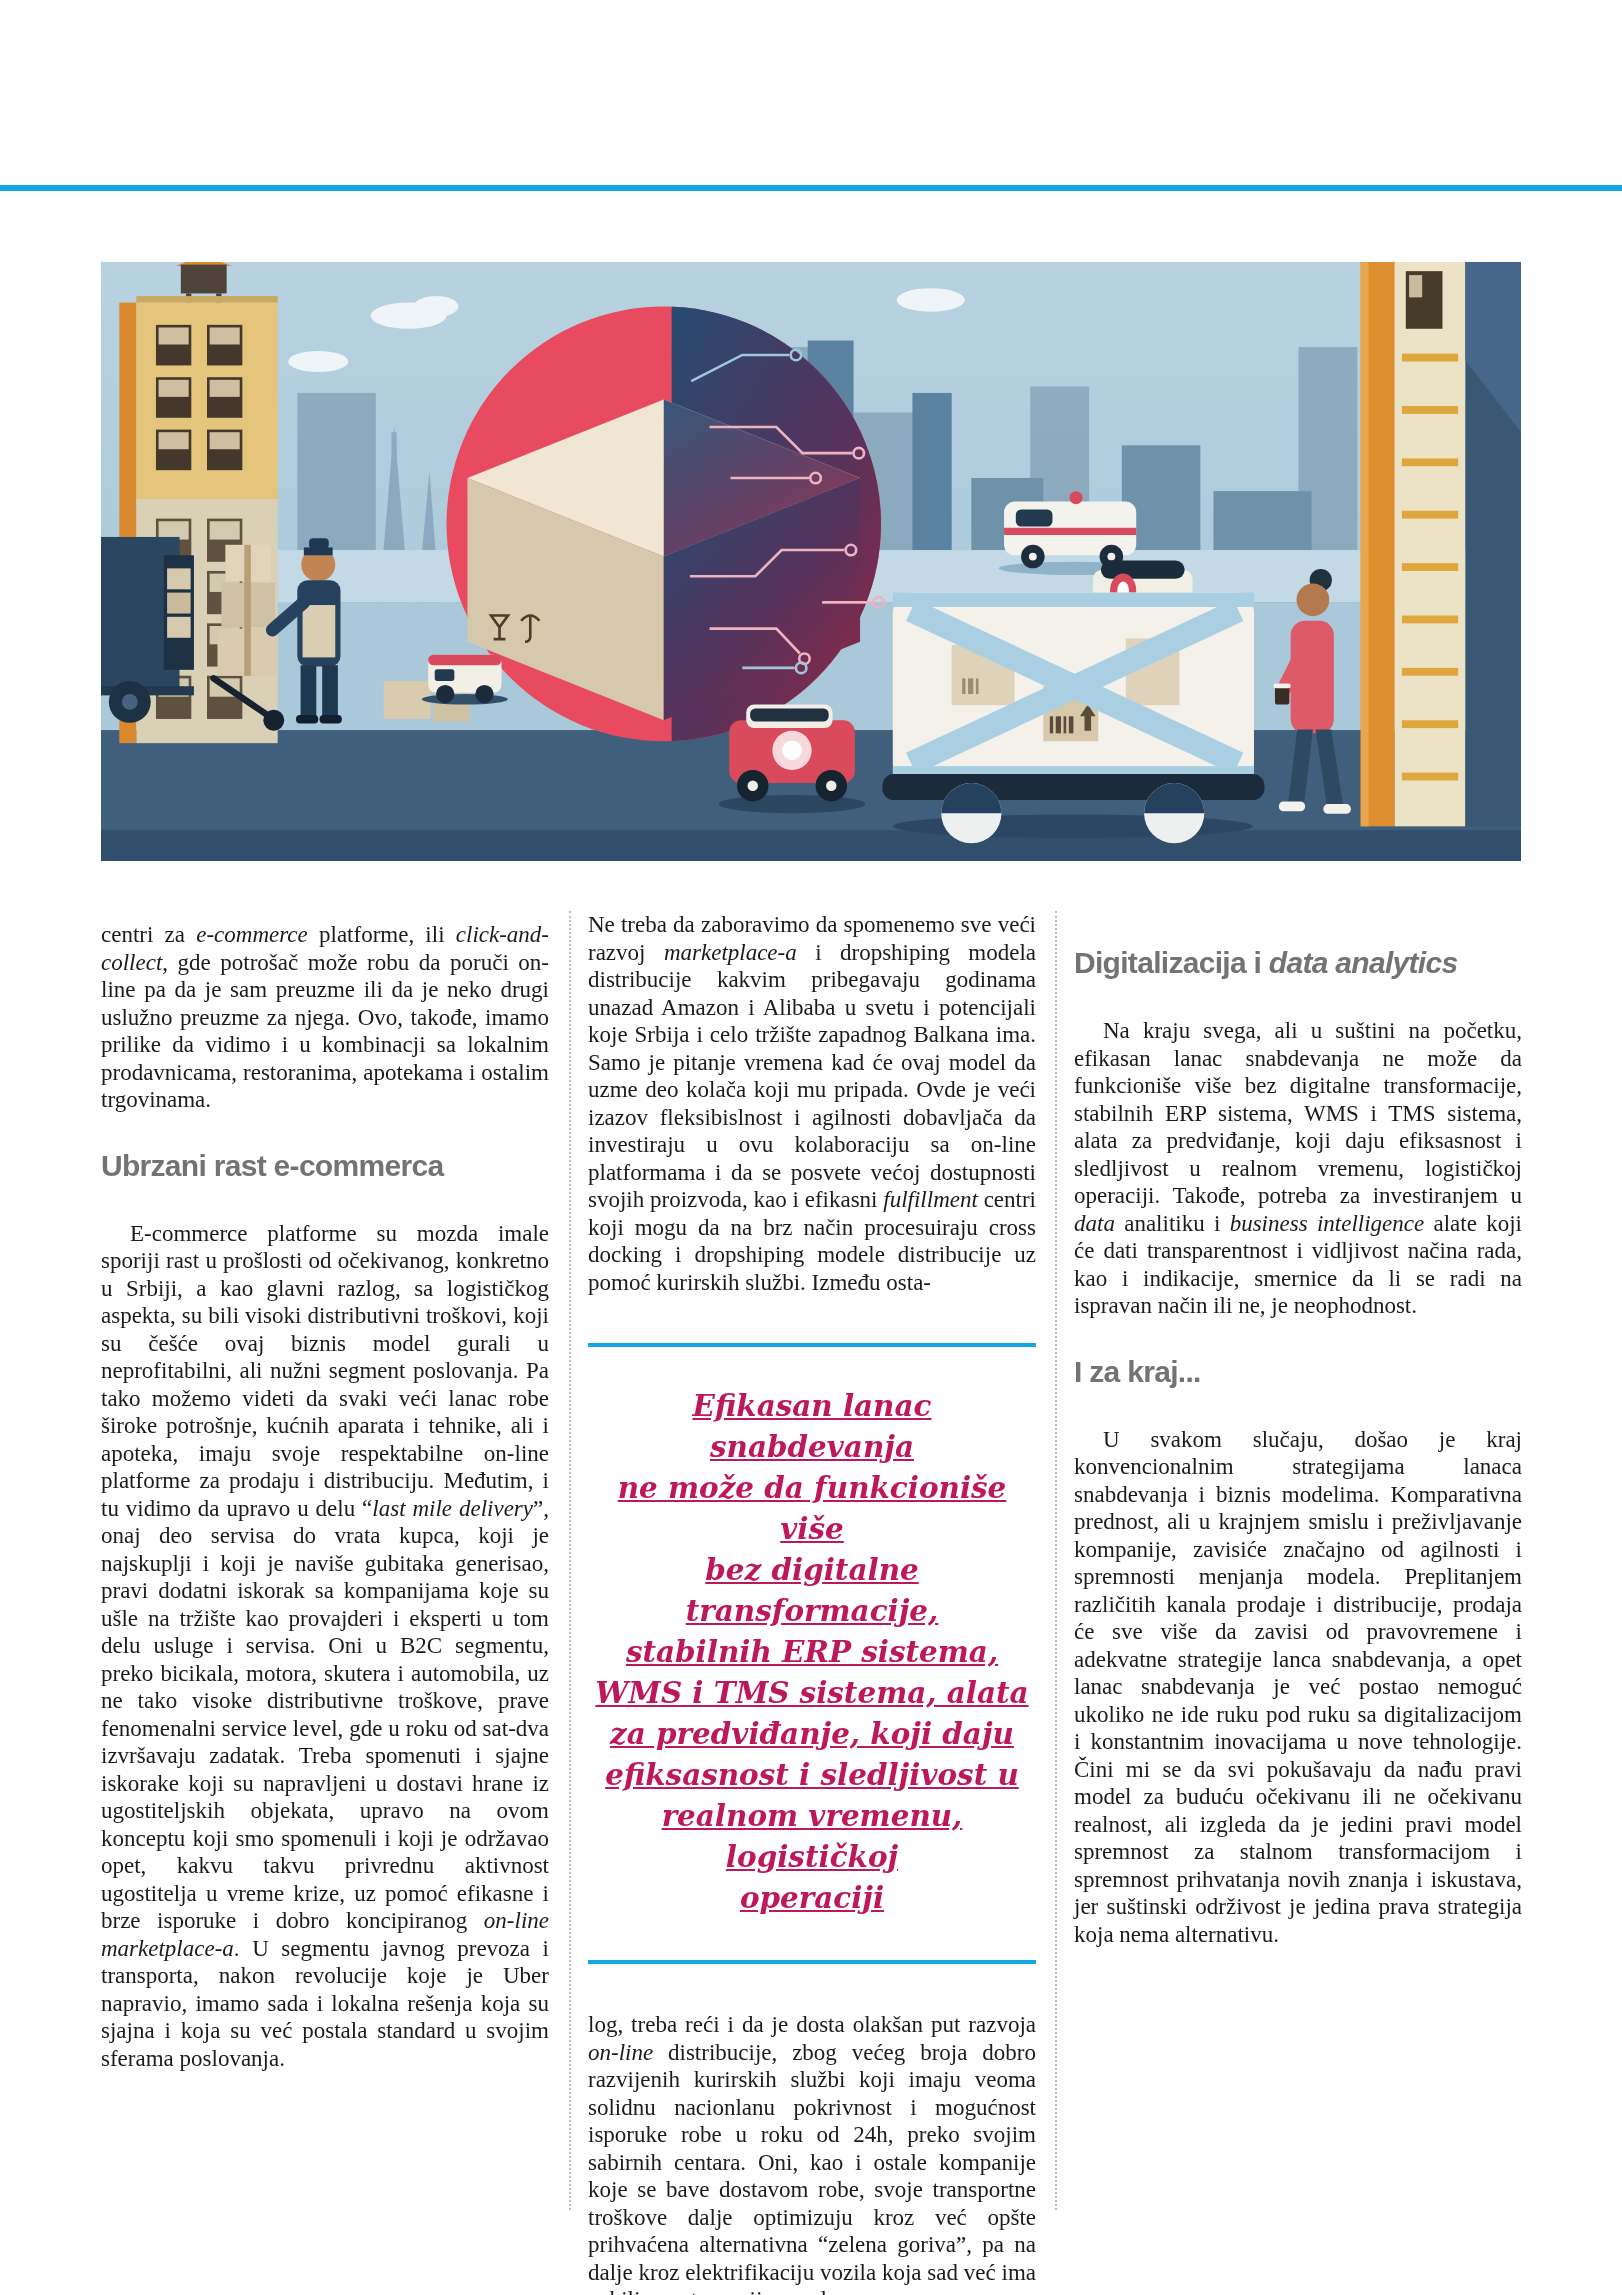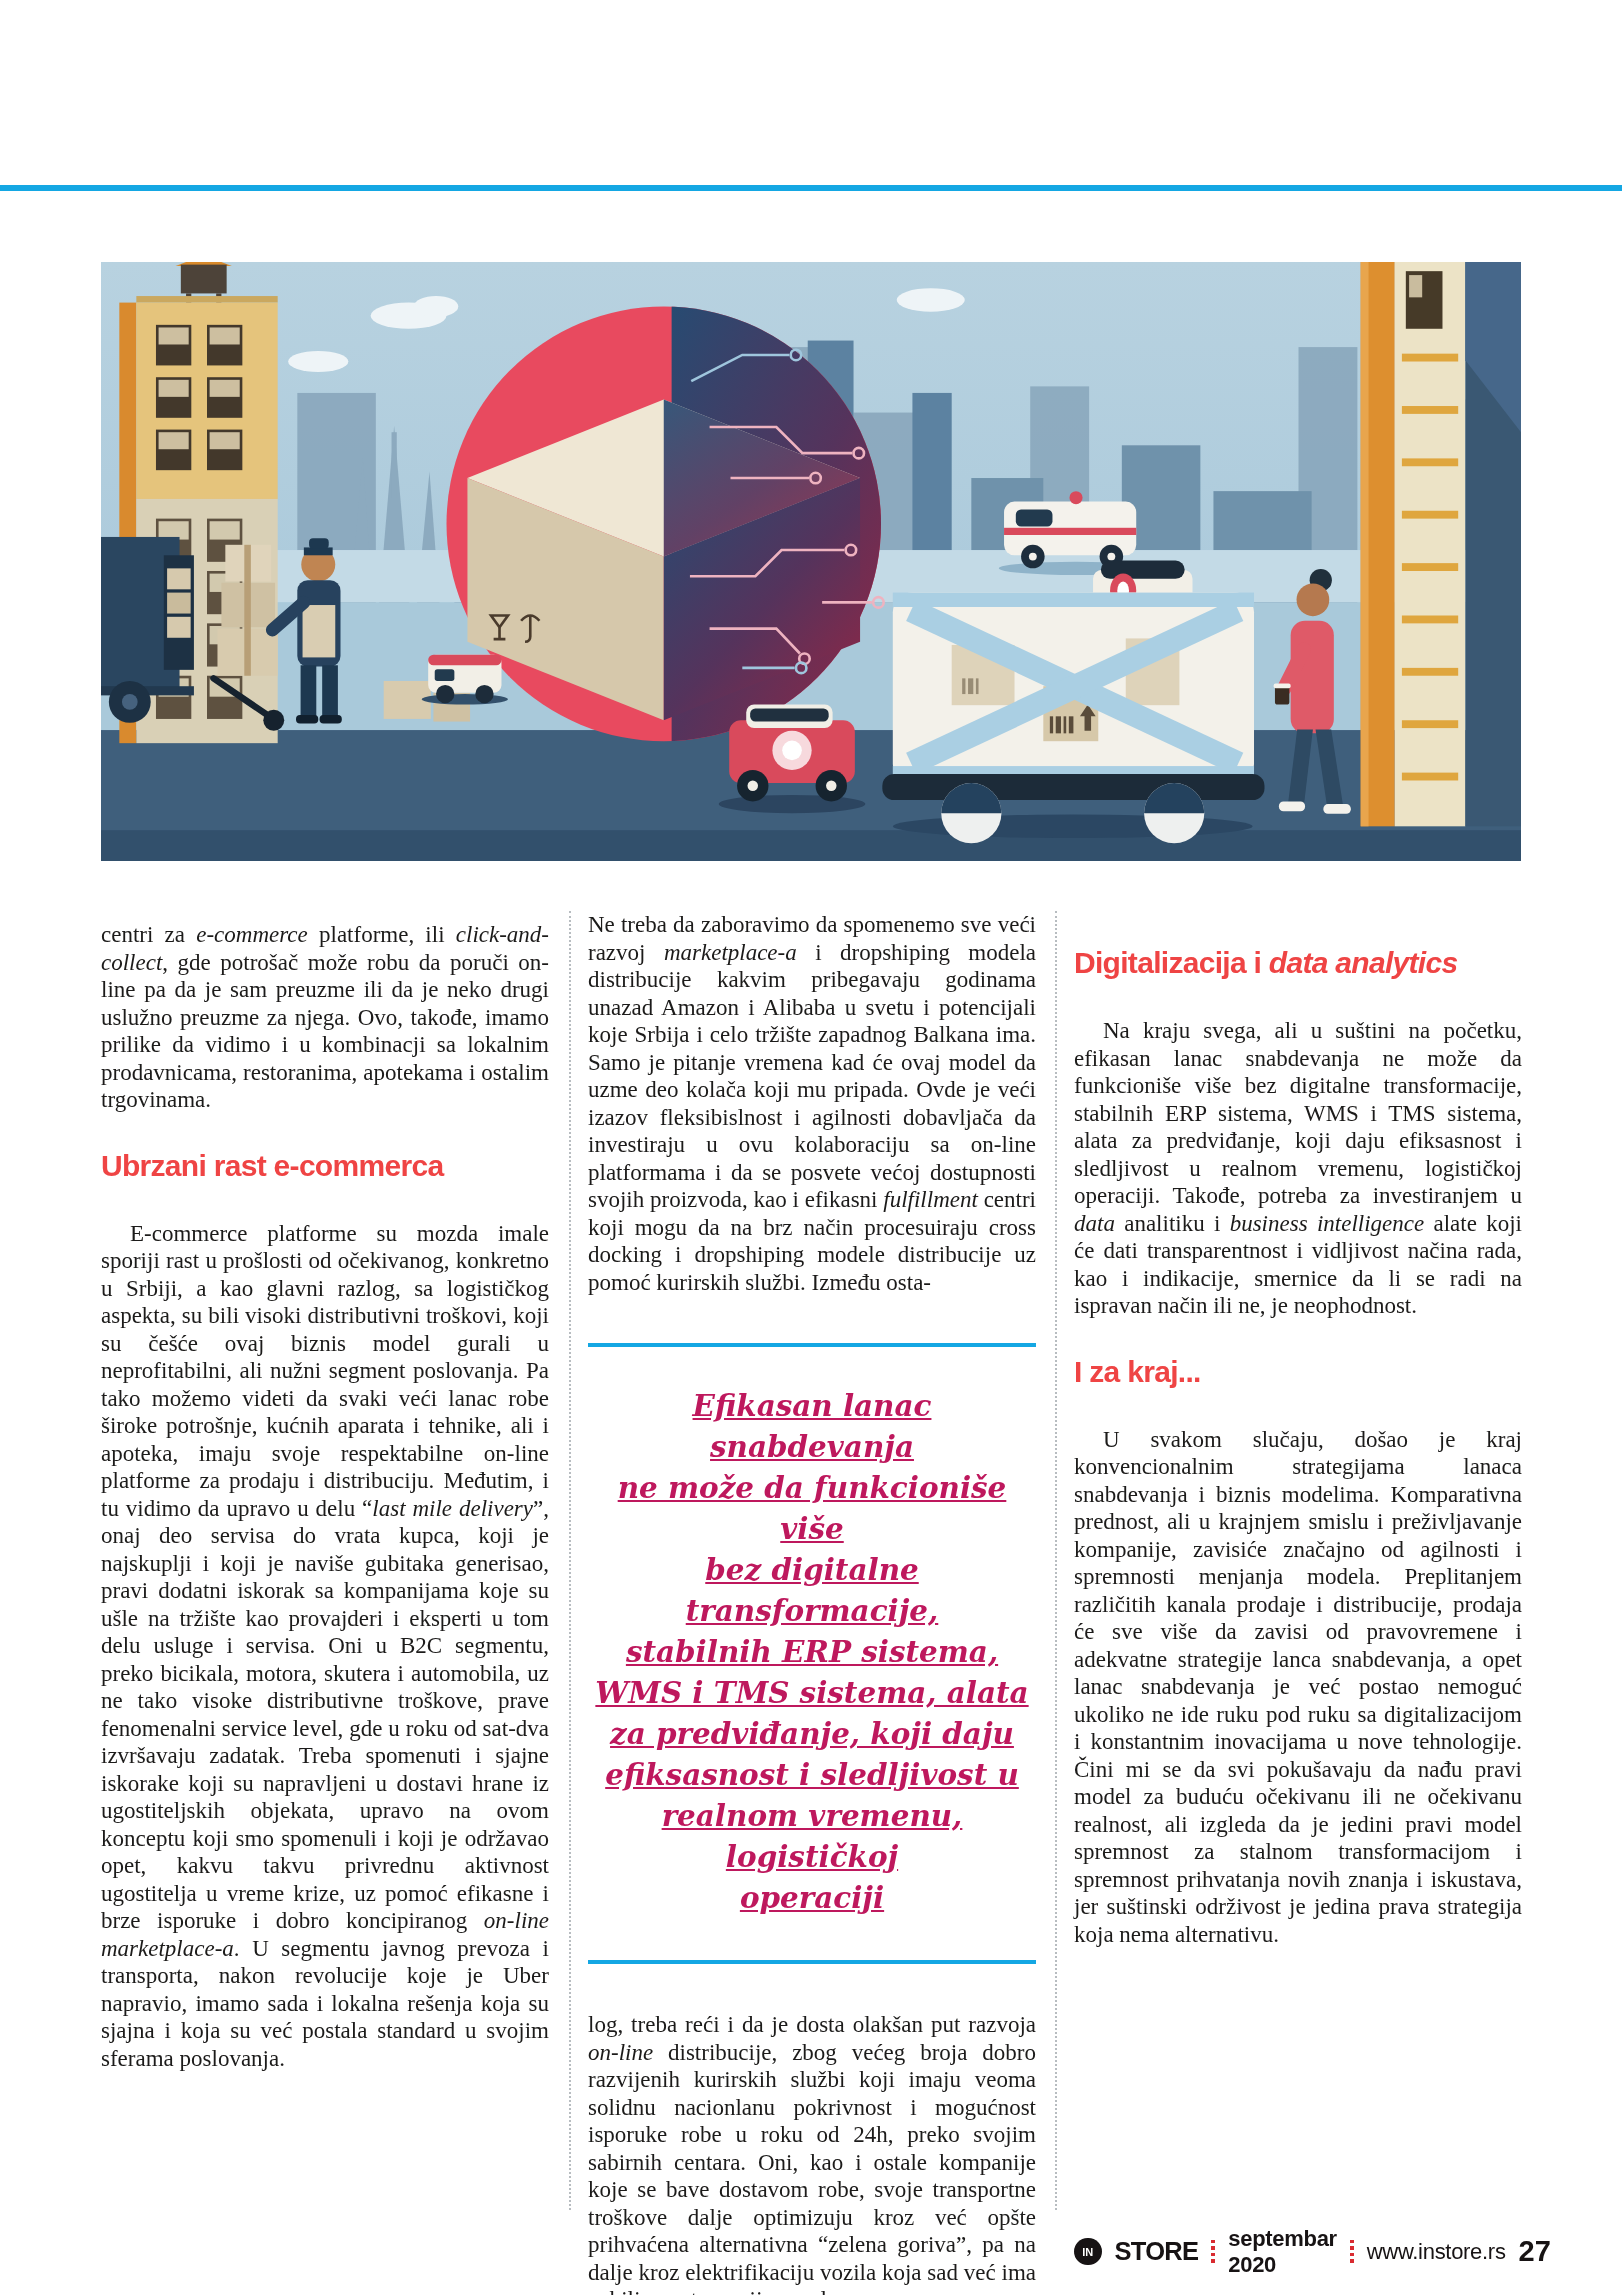--- a/index.html
+++ b/index.html
@@ -10,21 +10,21 @@
   
   #hero{position:absolute;left:101px;top:262px;width:1420px;height:599px;}
   
   .col{position:absolute;top:911px;width:448px;font-size:23px;line-height:27.5px;
        text-align:justify;color:#1c1b1a;}
   #col1{left:101px;margin-top:10px;} #col2{left:588px;} #col3{left:1074px;}
   .col p{margin:0;}
   .indent{text-indent:29px;}
   .run-i{font-style:italic;}
   h2.section{font-family:"Liberation Sans", sans-serif;font-weight:bold;font-size:30px;
-             line-height:33px;letter-spacing:-0.7px;color:#ef4444;margin:35px 0 38px 0;
+             line-height:33px;letter-spacing:-0.7px;color:#737373;margin:35px 0 38px 0;
              text-align:left;}
   
   .divider{position:absolute;top:911px;height:1299px;width:0;
            border-left:2px dotted #b7bcc0;}
   #divider1{left:569px;} #divider2{left:1055px;}
   
   .quote-block{margin:47px 0 47px 0;border-top:4.6px solid #14a7e3;border-bottom:4.6px solid #14a7e3;
                padding:38px 3.9px 42px 3.9px;}
   .quote-text{font-family:"DejaVu Serif", serif;font-style:italic;font-weight:600;
               font-size:29.4px;line-height:41px;color:#be185d;text-align:center;text-decoration:underline;}
@@ -355,24 +355,15 @@
     <p><span>log, treba reći i da je dosta olakšan put razvoja </span><span class="run-i">on-line</span><span> distribucije, zbog većeg broja dobro razvijenih kurirskih službi koji imaju veoma solidnu nacionlanu pokrivnost i mogućnost isporuke robe u roku od 24h, preko svojim sabirnih centara. Oni, kao i ostale kompanije koje se bave dostavom robe, svoje transportne troškove dalje optimizuju kroz već opšte prihvaćena alternativna “zelena goriva”, pa na dalje kroz elektrifikaciju vozila koja sad već ima ozbiljnu autonomiju u radu, a za</span></p>
   </div>
 
   <div class="col" id="col3">
     <h2 class="section"><span>Digitalizacija i </span><span class="run-i">data analytics</span></h2>
     <p class="indent"><span>Na kraju svega, ali u suštini na početku, efikasan lanac snabdevanja ne može da funkcioniše više bez digitalne transformacije, stabilnih ERP sistema, WMS i TMS sistema, alata za predviđanje, koji daju efiksasnost i sledljivost u realnom vremenu, logističkoj operaciji. Takođe, potreba za investiranjem u </span><span class="run-i">data</span><span> analitiku i </span><span class="run-i">business intelligence</span><span> alate koji će dati transparentnost i vidljivost načina rada, kao i indikacije, smernice da li se radi na ispravan način ili ne, je neophodnost.</span></p>
     <h2 class="section">I za kraj...</h2>
     <p class="indent"><span>U svakom slučaju, došao je kraj konvencionalnim strategijama lanaca snabdevanja i biznis modelima. Komparativna prednost, ali u krajnjem smislu i preživljavanje kompanije, zavisiće značajno od agilnosti i spremnosti menjanja modela. Preplitanjem različitih kanala prodaje i distribucije, prodaja će sve više da zavisi od pravovremene i adekvatne strategije lanca snabdevanja, a opet lanac snabdevanja je već postao nemoguć ukoliko ne ide ruku pod ruku sa digitalizacijom i konstantnim inovacijama u nove tehnologije. Čini mi se da svi pokušavaju da nađu pravi model za buduću očekivanu ili ne očekivanu realnost, ali izgleda da je jedini pravi model spremnost za stalnom transformacijom i spremnost prihvatanja novih znanja i iskustava, jer suštinski održivost je jedina prava strategija koja nema alternativu.</span></p>
   </div>
 
-  <div id="footer">
-    <div id="footer-logo">IN</div>
-    <div id="footer-brand">STORE</div>
-    <div class="footer-sep"></div>
-    <div id="footer-issue">septembar 2020</div>
-    <div class="footer-sep"></div>
-    <div id="footer-site">www.instore.rs</div>
-    <div id="footer-page">27</div>
-  </div>
 
 </div>
 
 
 </body></html>

